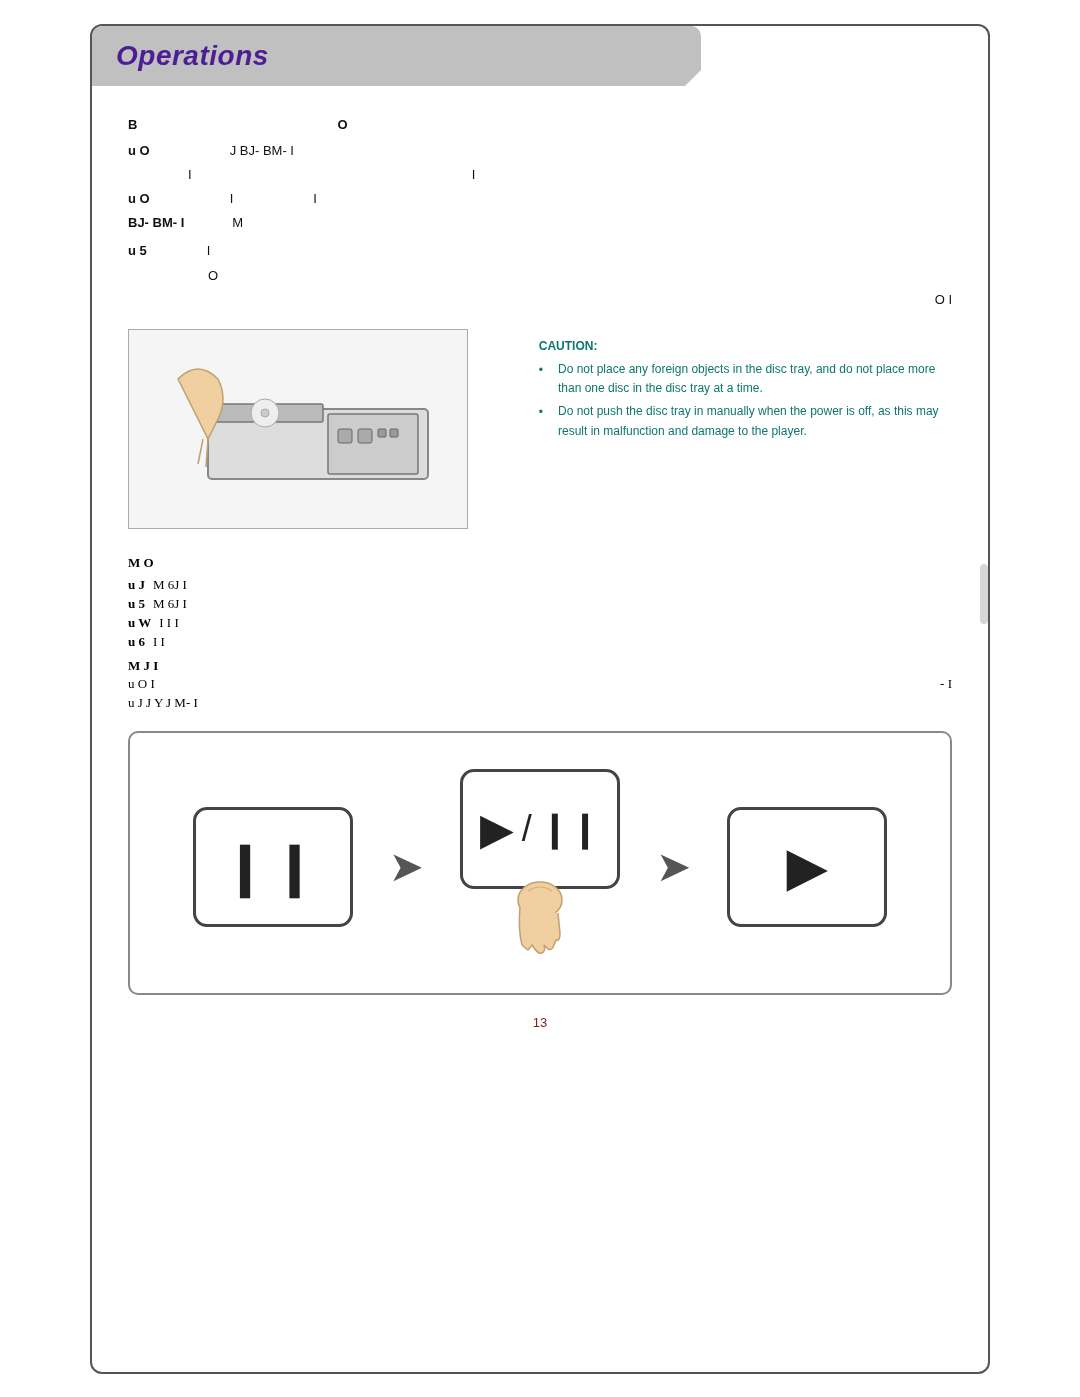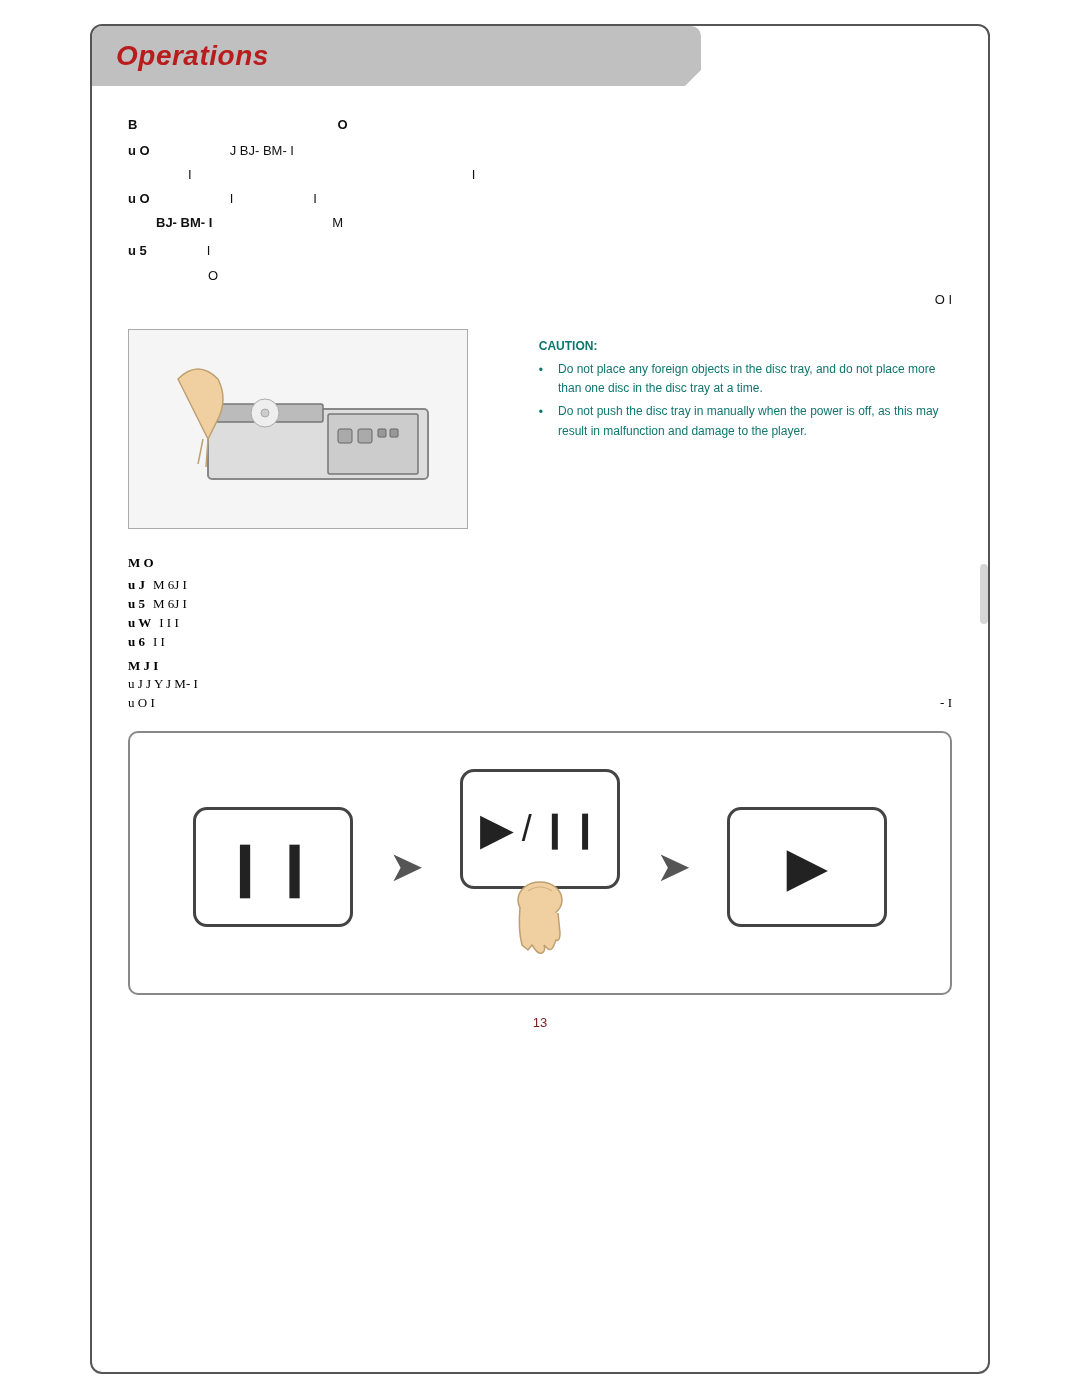--- a/index.html
+++ b/index.html
@@ -37,21 +37,21 @@
       right: -1px;
       bottom: -1px;
       width: 0;
       height: 0;
       border-left: 18px solid transparent;
       border-bottom: 18px solid #fff;
     }
     .header-title {
       font-size: 28px;
       font-weight: 900;
-      color: #b91c1c;
+      color: #4c1d95;
       font-style: italic;
       letter-spacing: 0.5px;
     }
     
     .content-area {
       padding: 28px 36px 18px 36px;
     }
     
     .text-block {
       margin-bottom: 10px;
@@ -236,21 +236,21 @@
       </div>
       <div style="margin-left: 60px; margin-bottom:2px; display:flex; gap:280px;">
         <span>I</span>
         <span>I</span>
       </div>
       <div style="display:flex; gap:80px; margin-bottom:2px;">
         <span style="font-weight:bold;">u  O</span>
         <span>I</span>
         <span>I</span>
       </div>
-      <div style="display:flex; gap:120px; margin-bottom:6px;margin-left:28px;">
+      <div style="display:flex; gap:48px; margin-bottom:6px;">
         <span style="font-weight:bold;">BJ-      BM-  I</span>
         <span>M</span>
       </div>
       <div style="display:flex; gap:60px; margin-bottom:2px;">
         <span style="font-weight:bold;">u  5</span>
         <span>I</span>
       </div>
       <div style="margin-left: 80px; margin-bottom:2px;">
         <span>O</span>
       </div>
@@ -317,25 +317,25 @@
         <span>I                    I          I</span>
       </div>
       <div class="step-row">
         <span class="bullet-u">u  6</span>
         <span>I        I</span>
       </div>
       <div style="margin-top:8px; font-size:13px; font-weight:bold; margin-bottom:2px;">
         <span>M           J    I</span>
       </div>
       <div class="step-row">
-        <span>u  J                J  Y  J    M-  I</span>
-      </div>
-      <div class="step-row">
         <span>u  O                             I</span>
         <span style="margin-left: auto;">-  I</span>
+      </div>
+      <div class="step-row">
+        <span>u  J                J  Y  J    M-  I</span>
       </div>
     </div>
 
     <div class="diagram-box">
 
       <div class="btn-shape">
         <span class="pause-icon">❙❙</span>
       </div>
 
       <span class="arrow-shape">➤</span>

